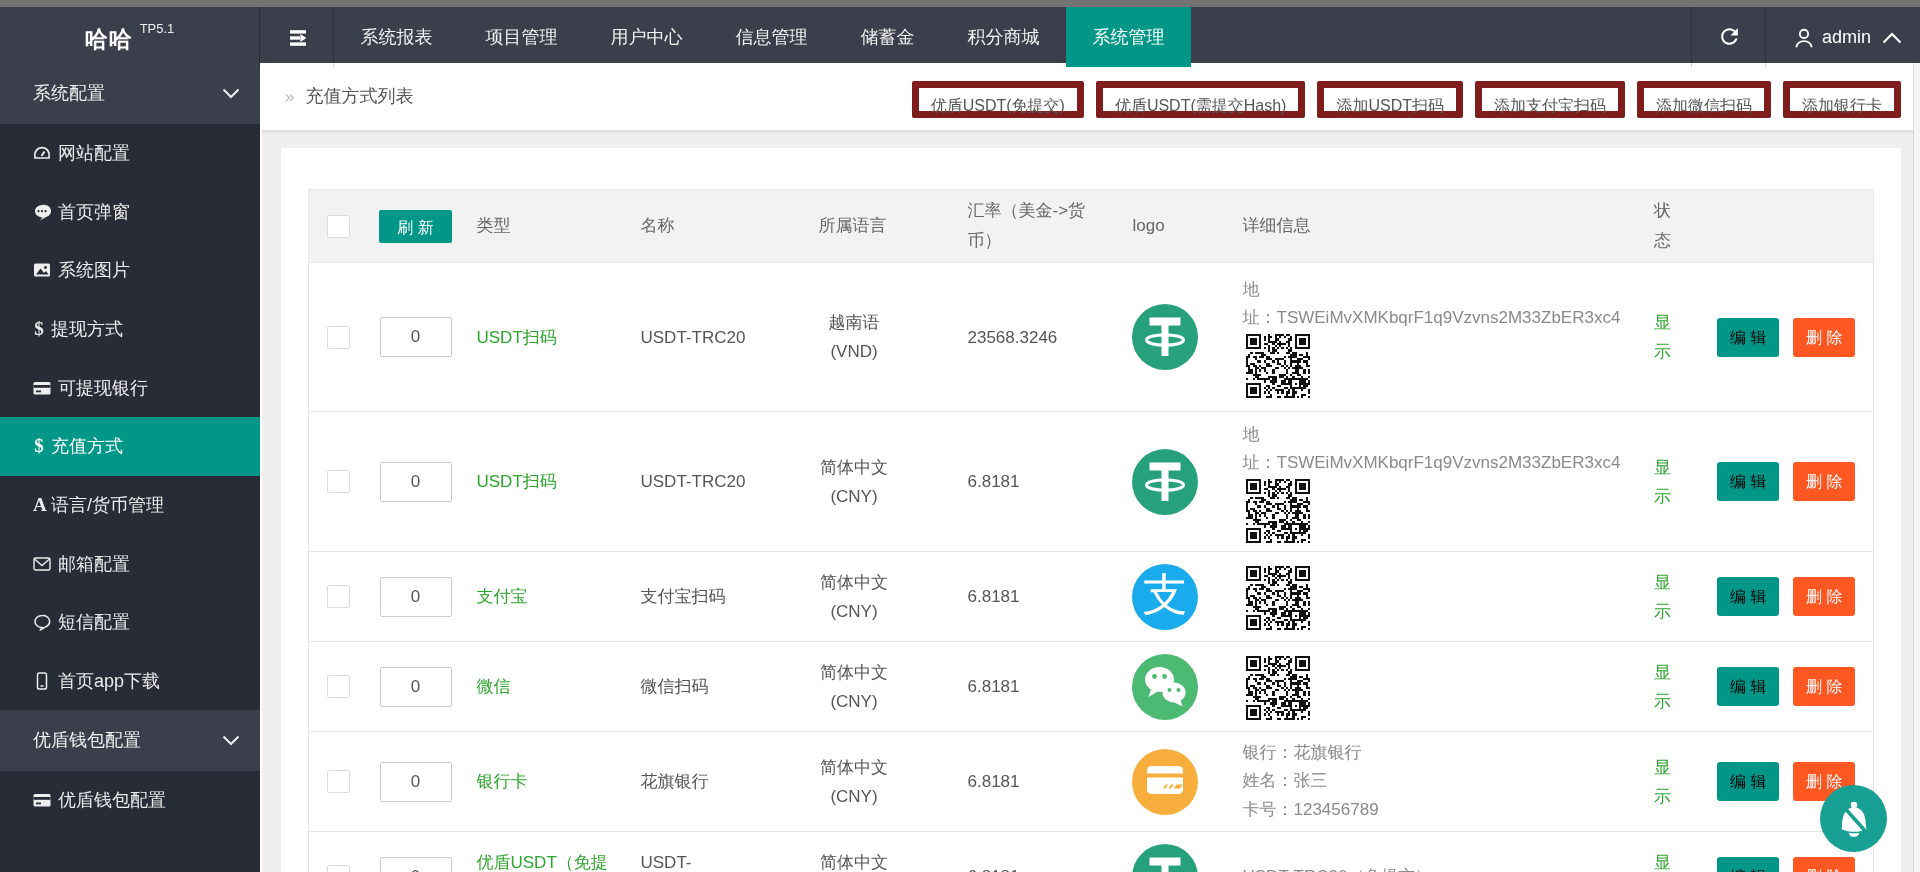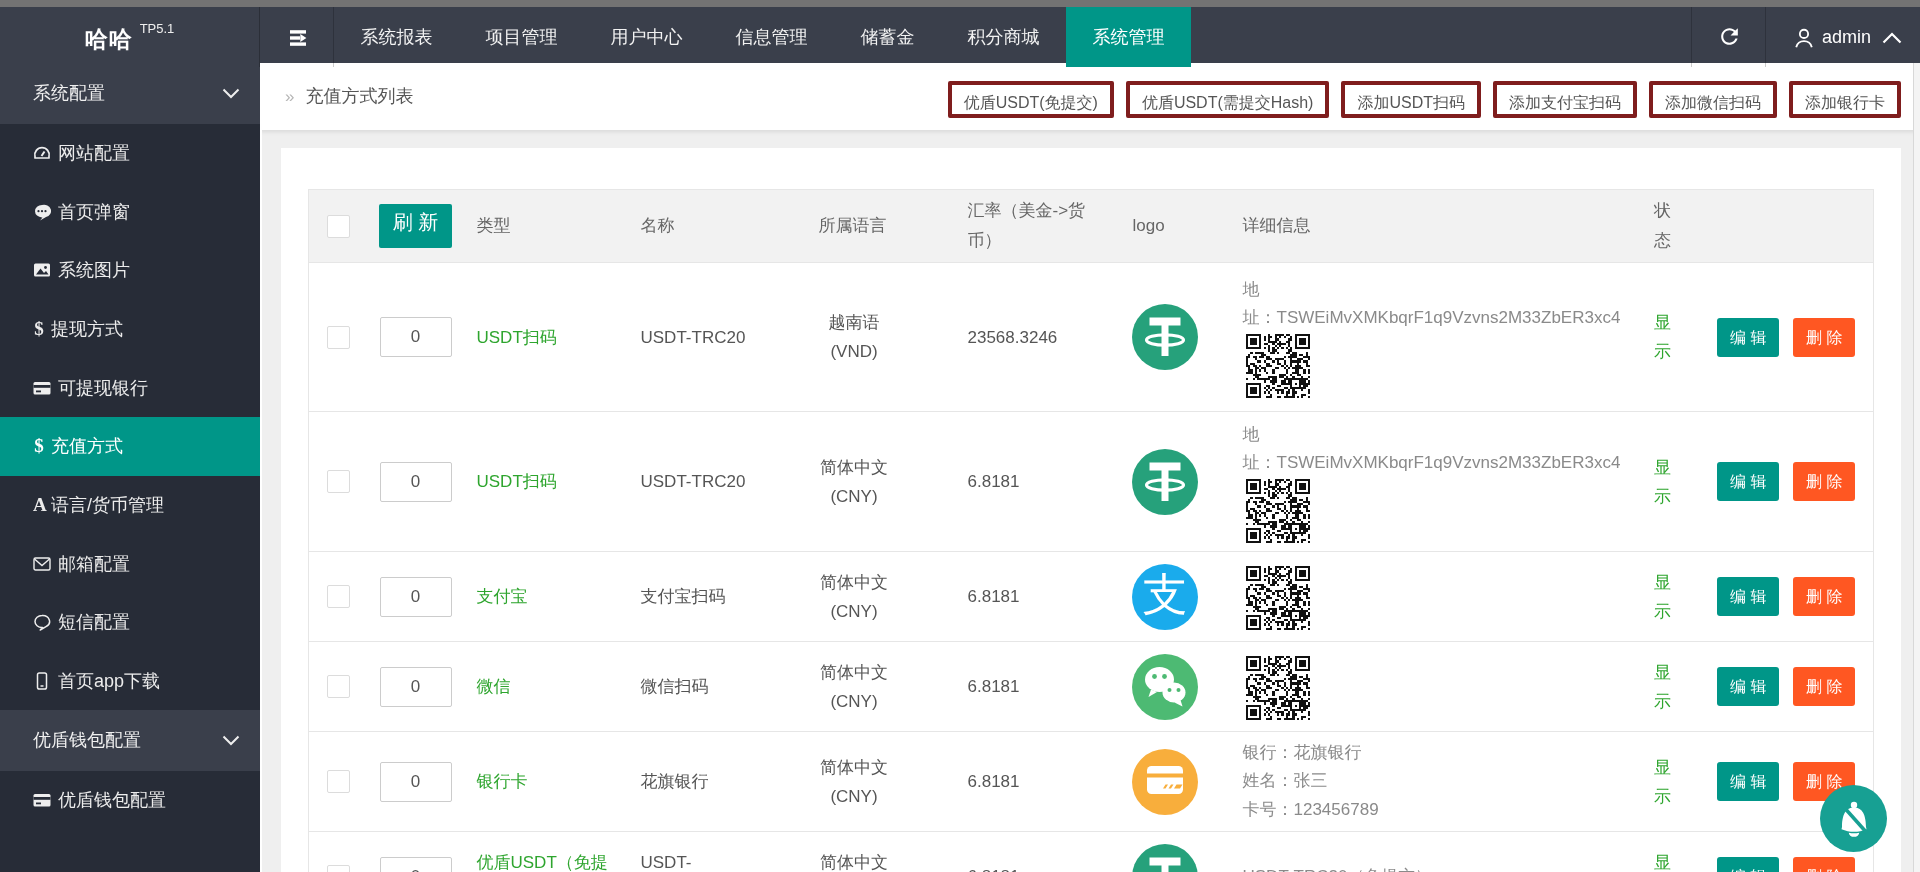--- a/index.html
+++ b/index.html
@@ -22,21 +22,21 @@
 .item { height:58.7px; color:#ececec; font-size:18px; display:flex; align-items:center; padding-left:33px; }
 .item .ic { width:18px; height:18px; margin-right:7px; display:inline-flex; align-items:center; justify-content:center; font-size:17px; flex:none; }
 .item .ic2 { width:12px; margin-right:6px; font-family:"Liberation Serif",serif; font-weight:bold; font-size:19px; display:inline-block; text-align:center; flex:none; }
 .item.on { background:#009688; color:#fff; }
 
 .main { position:absolute; left:260px; top:63px; width:1660px; height:809px; }
 .crumb { position:absolute; left:0; top:0; width:1660px; height:67px; background:#fff; box-shadow:0 2px 4px rgba(0,0,0,.09); z-index:5; }
 .crumb .bc { position:absolute; left:25px; top:0; height:67px; line-height:67px; font-size:18px; color:#555; }
 .crumb .bc .gt { color:#b5b5b5; margin-right:11px; font-size:17px; }
 .topbtns { position:absolute; right:19px; top:18px; height:37px; }
-.topbtns a { float:left; height:37px; line-height:35px; padding:0 12px; border:4px solid #7f1d1d; background:#fff; color:#555; font-size:16px; border-radius:2px; margin-left:12px; }
+.topbtns a { float:left; height:37px; line-height:35px; padding:0 12px; border:7px solid #7f1d1d; background:#fff; color:#555; font-size:16px; border-radius:2px; margin-left:12px; }
 
 .content { position:absolute; left:2px; top:67px; width:1656px; height:742px; background:#efefef; }
 .card { position:absolute; left:19px; top:18px; width:1620px; height:790px; background:#fff; }
 table.grid { border-collapse:collapse; table-layout:fixed; width:1565px; margin:41px 0 0 27px; border-left:1px solid #e6e6e6; border-right:1px solid #e6e6e6; }
 table.grid td { border-bottom:1px solid #e6e6e6; vertical-align:middle; font-weight:normal; padding:0; font-size:17px; color:#555; }
 tr.thead { height:73px; background:#f2f2f2; }
 tr.thead td { border-top:1px solid #e6e6e6; color:#666; font-size:17px; line-height:30px; }
 .grid td.c1{width:60px; text-align:center;}
 .grid td.c2{width:94px; text-align:center;}
 .grid td.c3{width:163px; text-align:left; padding-left:14px;}
@@ -44,27 +44,27 @@
 .grid td.c5{width:107px; text-align:center;}
 .grid td.c6{width:205px; padding-left:60px;}
 .grid td.c7{width:105px; text-align:center;}
 .grid td.c8{width:417px; padding:0 12px 0 25px;}
 .grid td.c9{width:56px; text-align:center; padding:0 12px;}
 .grid td.c10{width:183px; text-align:center; padding-left:9px;}
 tr.thead td.c5 { text-align:left; padding-left:18px; }
 tr.thead td.c7 { text-align:left; padding-left:20px; }
 .rowt { line-height:29px; }
 td .green, .grid td.c9 .green { color:#2ea52e; font-size:17px; line-height:29px; }
-.refbtn { display:inline-block; width:73px; height:44px; line-height:36px; background:#009688; color:#fff; font-size:20px; border-radius:2px; text-align:center; }
+.refbtn { display:inline-block; width:73px; height:33px; line-height:36px; background:#009688; color:#fff; font-size:16px; border-radius:2px; text-align:center; }
 .cb { display:inline-block; width:23px; height:23px; border:1px solid #dcdcdc; border-radius:2px; background:#fff; vertical-align:middle; }
 .inp { display:inline-block; width:72px; height:40px; line-height:38px; border:1px solid #ccc; border-radius:2px; background:#fff; color:#555; font-size:17px; text-align:center; }
 .det { color:#8a8a8a; font-size:17px; line-height:28px; }
 .det.bank { line-height:28.3px; }
 .qr { display:block; margin-top:2px; margin-left:3px; }
-.btn-e { display:inline-block; width:62px; height:39px; line-height:39px; background:#009688; color:#ffffff; font-size:16px; border-radius:3px; text-align:center; margin-right:14px; }
+.btn-e { display:inline-block; width:62px; height:39px; line-height:39px; background:#009688; color:#000000; font-size:16px; border-radius:3px; text-align:center; margin-right:14px; }
 .btn-d { display:inline-block; width:62px; height:39px; line-height:39px; background:#ff5722; color:#fff; font-size:16px; border-radius:3px; text-align:center; }
 .logoc { display:inline-block; width:66px; height:66px; border-radius:50%; position:relative; vertical-align:middle; }
 .sbar { position:fixed; right:0; top:63px; width:7px; height:809px; background:#f4f4f4; border-left:1px solid #d8d8d8; z-index:60; }
 .fab { position:fixed; left:1820px; top:785px; width:67px; height:67px; border-radius:50%; background:#17a093; z-index:70; display:flex; align-items:center; justify-content:center; }
 </style>
 </head>
 <body>
 <div class="topbar">
   <div class="logo"><b>哈哈</b><sup>TP5.1</sup></div>
   <div class="hamb">

